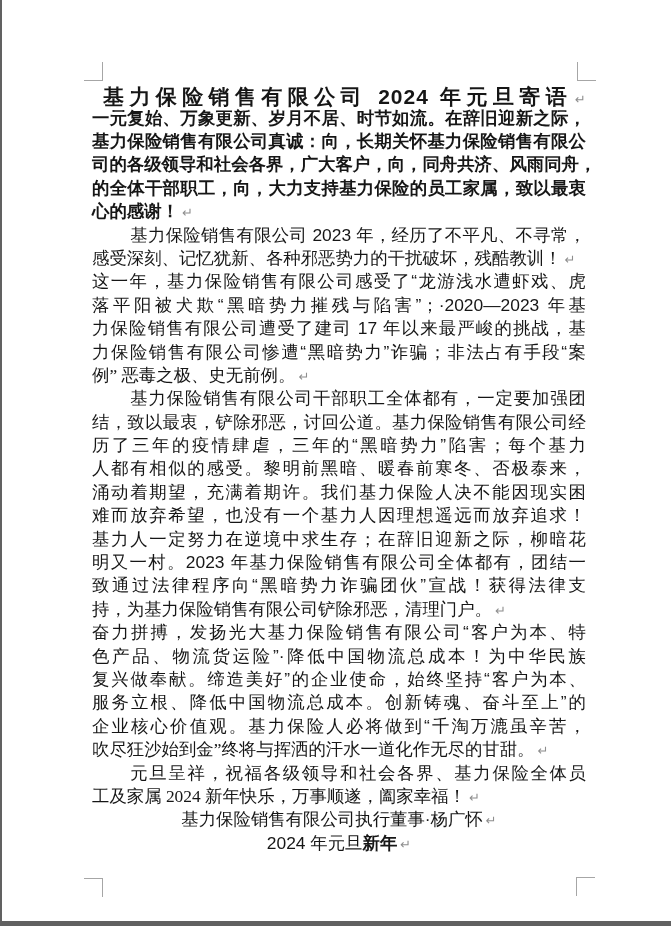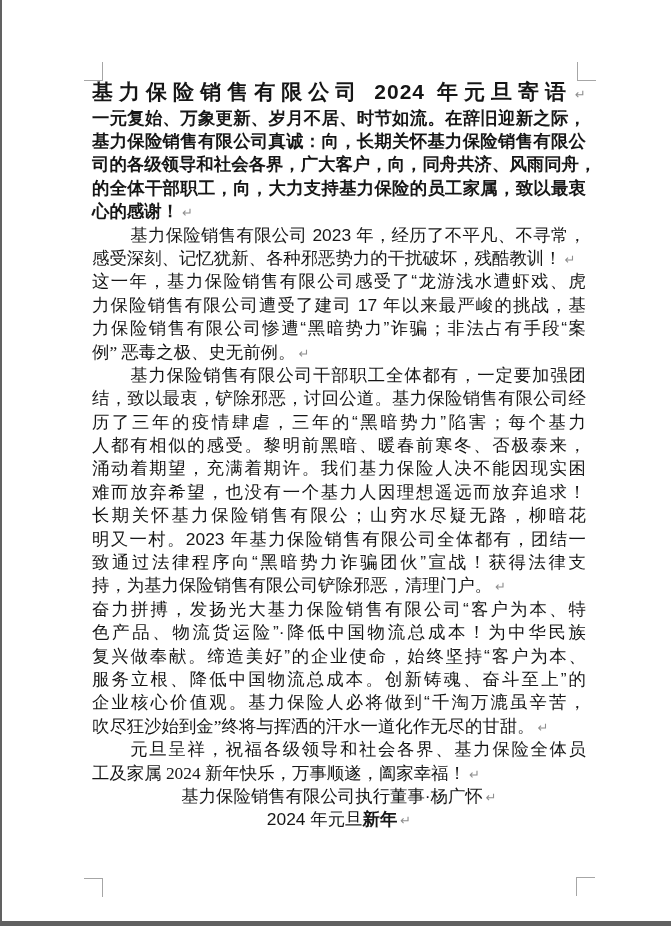--- a/index.html
+++ b/index.html
@@ -32,22 +32,22 @@
     position:absolute;left:92px;top:80px;width:494px;
   }
   .line{
     font-size:17.4px;line-height:23.4px;height:23.4px;
     text-align:justify;text-align-last:justify;
     font-kerning:none;white-space:nowrap;overflow:visible;
   }
   .line.end{text-align-last:left;font-family:Liberation Serif, serif;}
   .line.center{text-align:center;text-align-last:center;}
   .line.title{
-    font-size:21px;line-height:23px;height:26.6px;
-    font-weight:bold;letter-spacing:1px;
+    font-size:21px;line-height:33px;height:26.6px;
+    font-weight:bold;margin-left:11px;letter-spacing:1px;
     text-align:justify;text-align-last:justify;
   }
   .b{font-weight:bold;}
   .ind{text-indent:2.2em;}
   .pmark{
     color:var(--fmark);font-size:13px;font-weight:normal;
     letter-spacing:0;margin-left:3px;vertical-align:baseline;
   }
 </style>
 </head>
@@ -65,30 +65,31 @@
   <div>
       <div class="line title b"><span>基力保险销售有限公司 2024 年元旦寄语</span><span class="pmark">↵</span></div>
       <div class="line justify b"><span>一元复始、万象更新、岁月不居、时节如流。在辞旧迎新之际，</span></div>
       <div class="line justify b"><span>基力保险销售有限公司真诚：向，长期关怀基力保险销售有限公</span></div>
       <div class="line justify b"><span>司的各级领导和社会各界，广大客户，向，同舟共济、风雨同舟，</span></div>
       <div class="line justify b"><span>的全体干部职工，向，大力支持基力保险的员工家属，致以最衷</span></div>
       <div class="line end b"><span>心的感谢！</span><span class="pmark">↵</span></div>
       <div class="line justify ind"><span>基力保险销售有限公司 2023 年，经历了不平凡、不寻常，</span></div>
       <div class="line end"><span>感受深刻、记忆犹新、各种邪恶势力的干扰破坏，残酷教训！</span><span class="pmark">↵</span></div>
       <div class="line justify"><span>这一年，基力保险销售有限公司感受了“龙游浅水遭虾戏、虎</span></div>
+      <div class="line justify"><span>落平阳被犬欺“黑暗势力摧残与陷害”；·2020—2023 年基</span></div>
       <div class="line justify"><span>力保险销售有限公司遭受了建司 17 年以来最严峻的挑战，基</span></div>
       <div class="line justify"><span>力保险销售有限公司惨遭“黑暗势力”诈骗；非法占有手段“案</span></div>
       <div class="line end"><span>例” 恶毒之极、史无前例。</span><span class="pmark">↵</span></div>
       <div class="line justify ind"><span>基力保险销售有限公司干部职工全体都有，一定要加强团</span></div>
       <div class="line justify"><span>结，致以最衷，铲除邪恶，讨回公道。基力保险销售有限公司经</span></div>
       <div class="line justify"><span>历了三年的疫情肆虐，三年的“黑暗势力”陷害；每个基力</span></div>
       <div class="line justify"><span>人都有相似的感受。黎明前黑暗、暖春前寒冬、否极泰来，</span></div>
       <div class="line justify"><span>涌动着期望，充满着期许。我们基力保险人决不能因现实困</span></div>
       <div class="line justify"><span>难而放弃希望，也没有一个基力人因理想遥远而放弃追求！</span></div>
-      <div class="line justify"><span>长期关怀基力保险销售有限公；山穷水尽疑无路，柳暗花</span></div>
+      <div class="line justify"><span>基力人一定努力在逆境中求生存；在辞旧迎新之际，柳暗花</span></div>
       <div class="line justify"><span>明又一村。2023 年基力保险销售有限公司全体都有，团结一</span></div>
       <div class="line justify"><span>致通过法律程序向“黑暗势力诈骗团伙”宣战！获得法律支</span></div>
       <div class="line end"><span>持，为基力保险销售有限公司铲除邪恶，清理门户。</span><span class="pmark">↵</span></div>
       <div class="line justify"><span>奋力拼搏，发扬光大基力保险销售有限公司“客户为本、特</span></div>
       <div class="line justify"><span>色产品、物流货运险”·降低中国物流总成本！为中华民族</span></div>
       <div class="line justify"><span>复兴做奉献。缔造美好”的企业使命，始终坚持“客户为本、</span></div>
       <div class="line justify"><span>服务立根、降低中国物流总成本。创新铸魂、奋斗至上”的</span></div>
       <div class="line justify"><span>企业核心价值观。基力保险人必将做到“千淘万漉虽辛苦，</span></div>
       <div class="line end"><span>吹尽狂沙始到金”终将与挥洒的汗水一道化作无尽的甘甜。</span><span class="pmark">↵</span></div>
       <div class="line justify ind"><span>元旦呈祥，祝福各级领导和社会各界、基力保险全体员</span></div>

